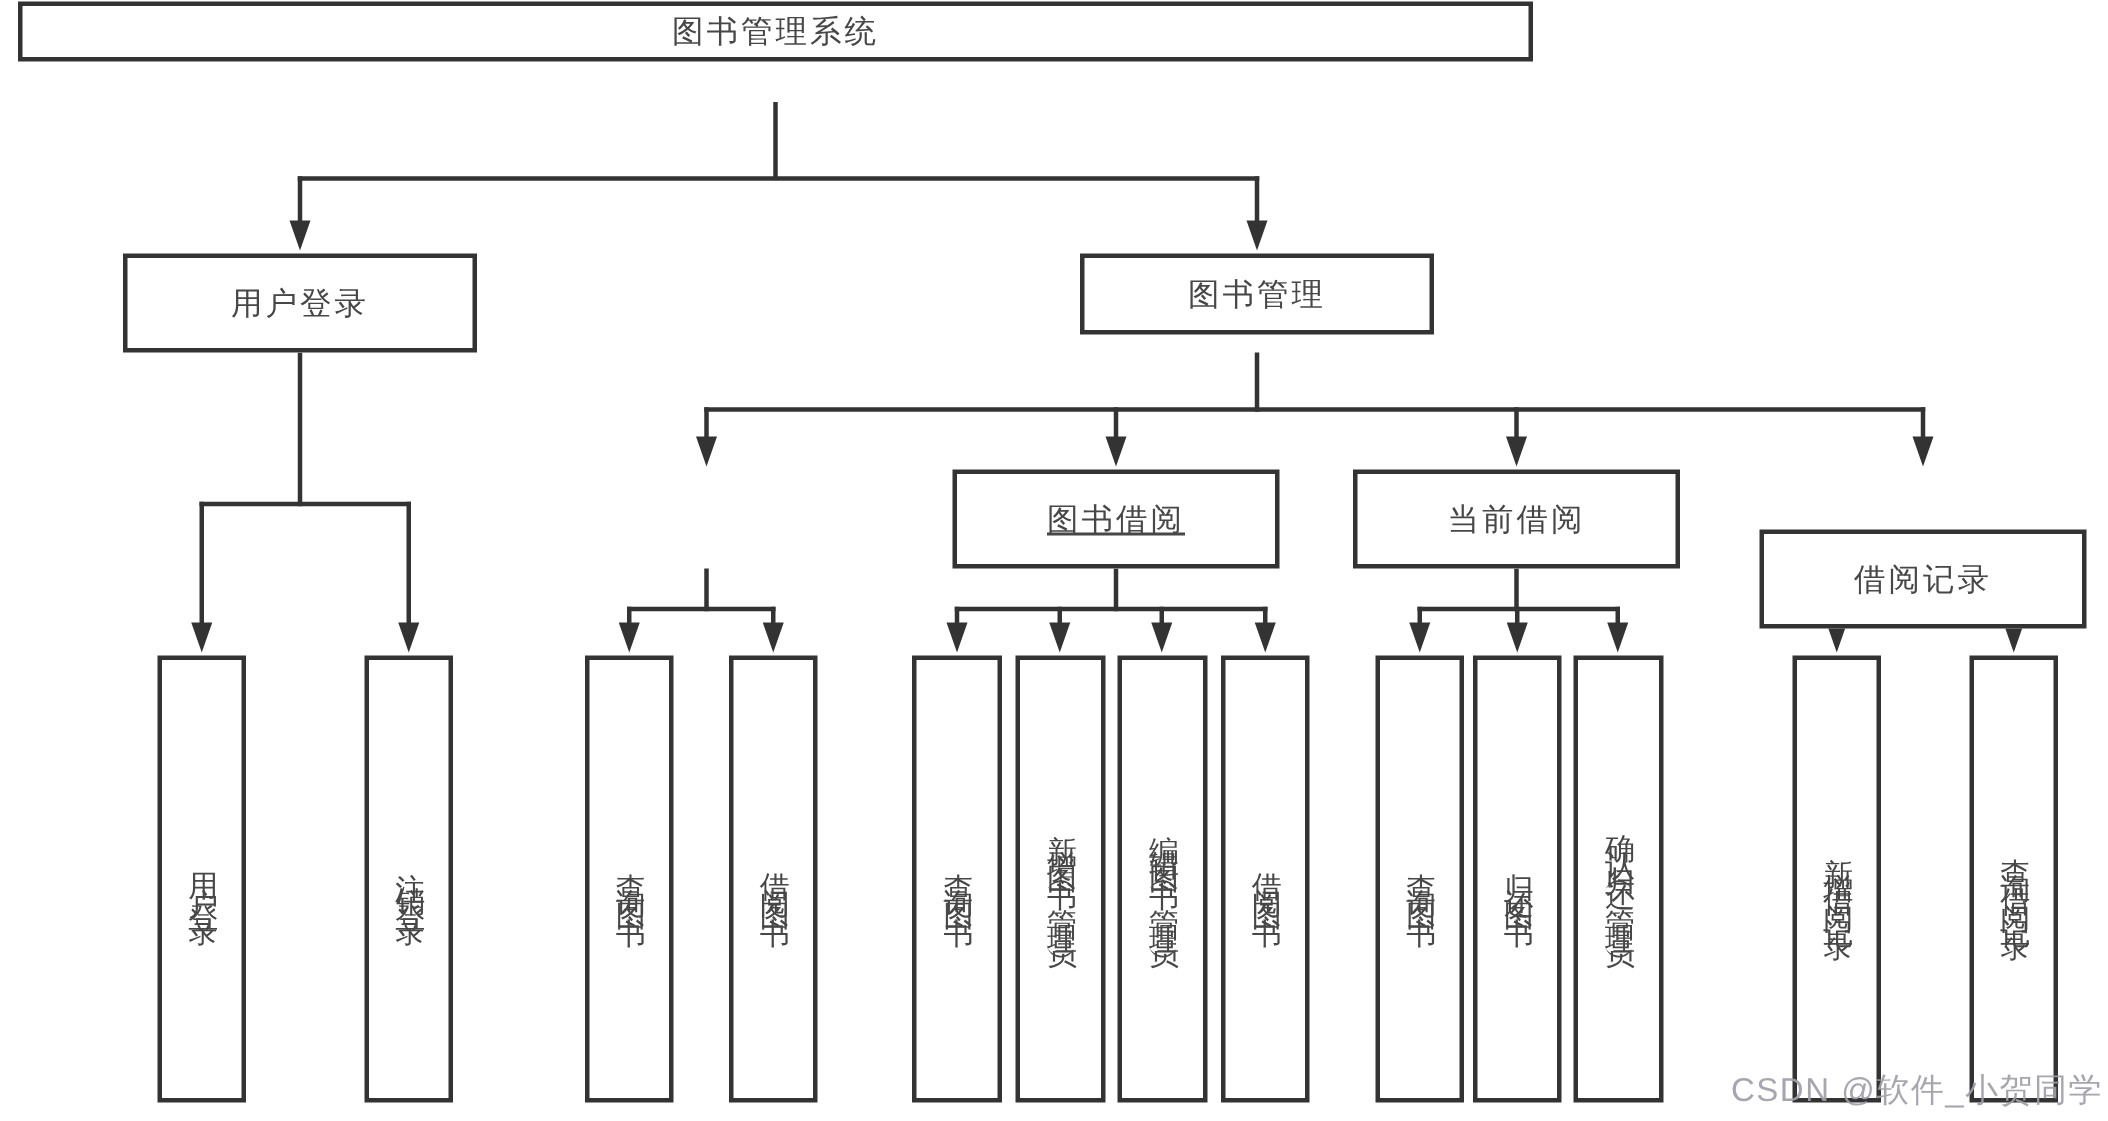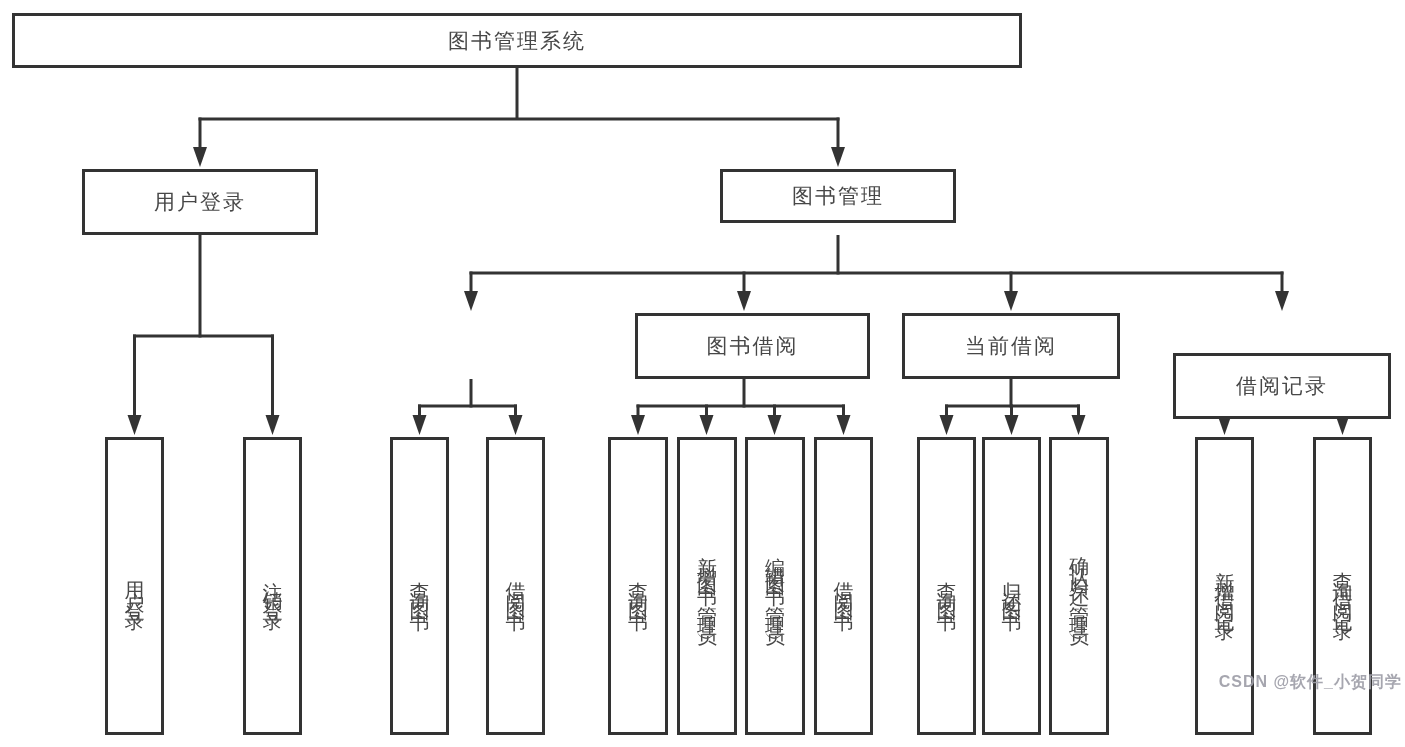--- a/index.html
+++ b/index.html
@@ -42,26 +42,25 @@
     text-orientation: mixed;
     font-size: 20px;
     line-height: 1.05;
     letter-spacing: 10px;
     color: #474747;
     white-space: nowrap;
   }
   .watermark {
     position: absolute;
     right: 3px;
-    top: 672px;
-    font-size: 16px;
+    top: 712px;
+    font-size: 22px;
     color: rgba(158, 158, 168, 0.92);
     letter-spacing: 1px;
     white-space: nowrap;
-    font-weight: bold;
   }
 </style>
 </head>
 <body>
 
 <div class="stage">
 
   <svg class="connector-layer" viewBox="0 0 1405 747" xmlns="http://www.w3.org/2000/svg">
     <g>
       <path d="M517 68 V119"></path>
@@ -124,32 +123,32 @@
     <g>
       <path d="M1282 379 V407.5"></path>
       <path d="M1223 406 H1344"></path>
       <path d="M1224.5 404.5 V417"></path>
       <path d="M1342.5 404.5 V417"></path>
       <polygon points="1217.5,415 1231.5,415 1224.5,435"></polygon>
       <polygon points="1335.5,415 1349.5,415 1342.5,435"></polygon>
     </g>
   </svg>
 
-  <div class="node h" style="left:12px; top:13px; width:1010px; height:55px;">
+  <div class="node h" style="left:12px; top:1px; width:1010px; height:40px;">
     <span>图书管理系统</span>
   </div>
 
   <div class="node h" style="left:82px; top:169px; width:236px; height:66px;">
     <span>用户登录</span>
   </div>
   <div class="node h" style="left:720px; top:169px; width:236px; height:54px;">
     <span>图书管理</span>
   </div>
 
-  <div class="node h" style="left:635px; top:313px; width:235px; height:66px;">
+  <div class="node h" style="left:635px; top:313px; width:218px; height:66px;text-decoration:underline;">
     <span>图书借阅</span>
   </div>
   <div class="node h" style="left:902px; top:313px; width:218px; height:66px;">
     <span>当前借阅</span>
   </div>
   <div class="node h" style="left:1173px; top:313px; width:218px; height:66px;margin-top:40px;">
     <span>借阅记录</span>
   </div>
 
   <div class="node leaf" style="left:105px;">

